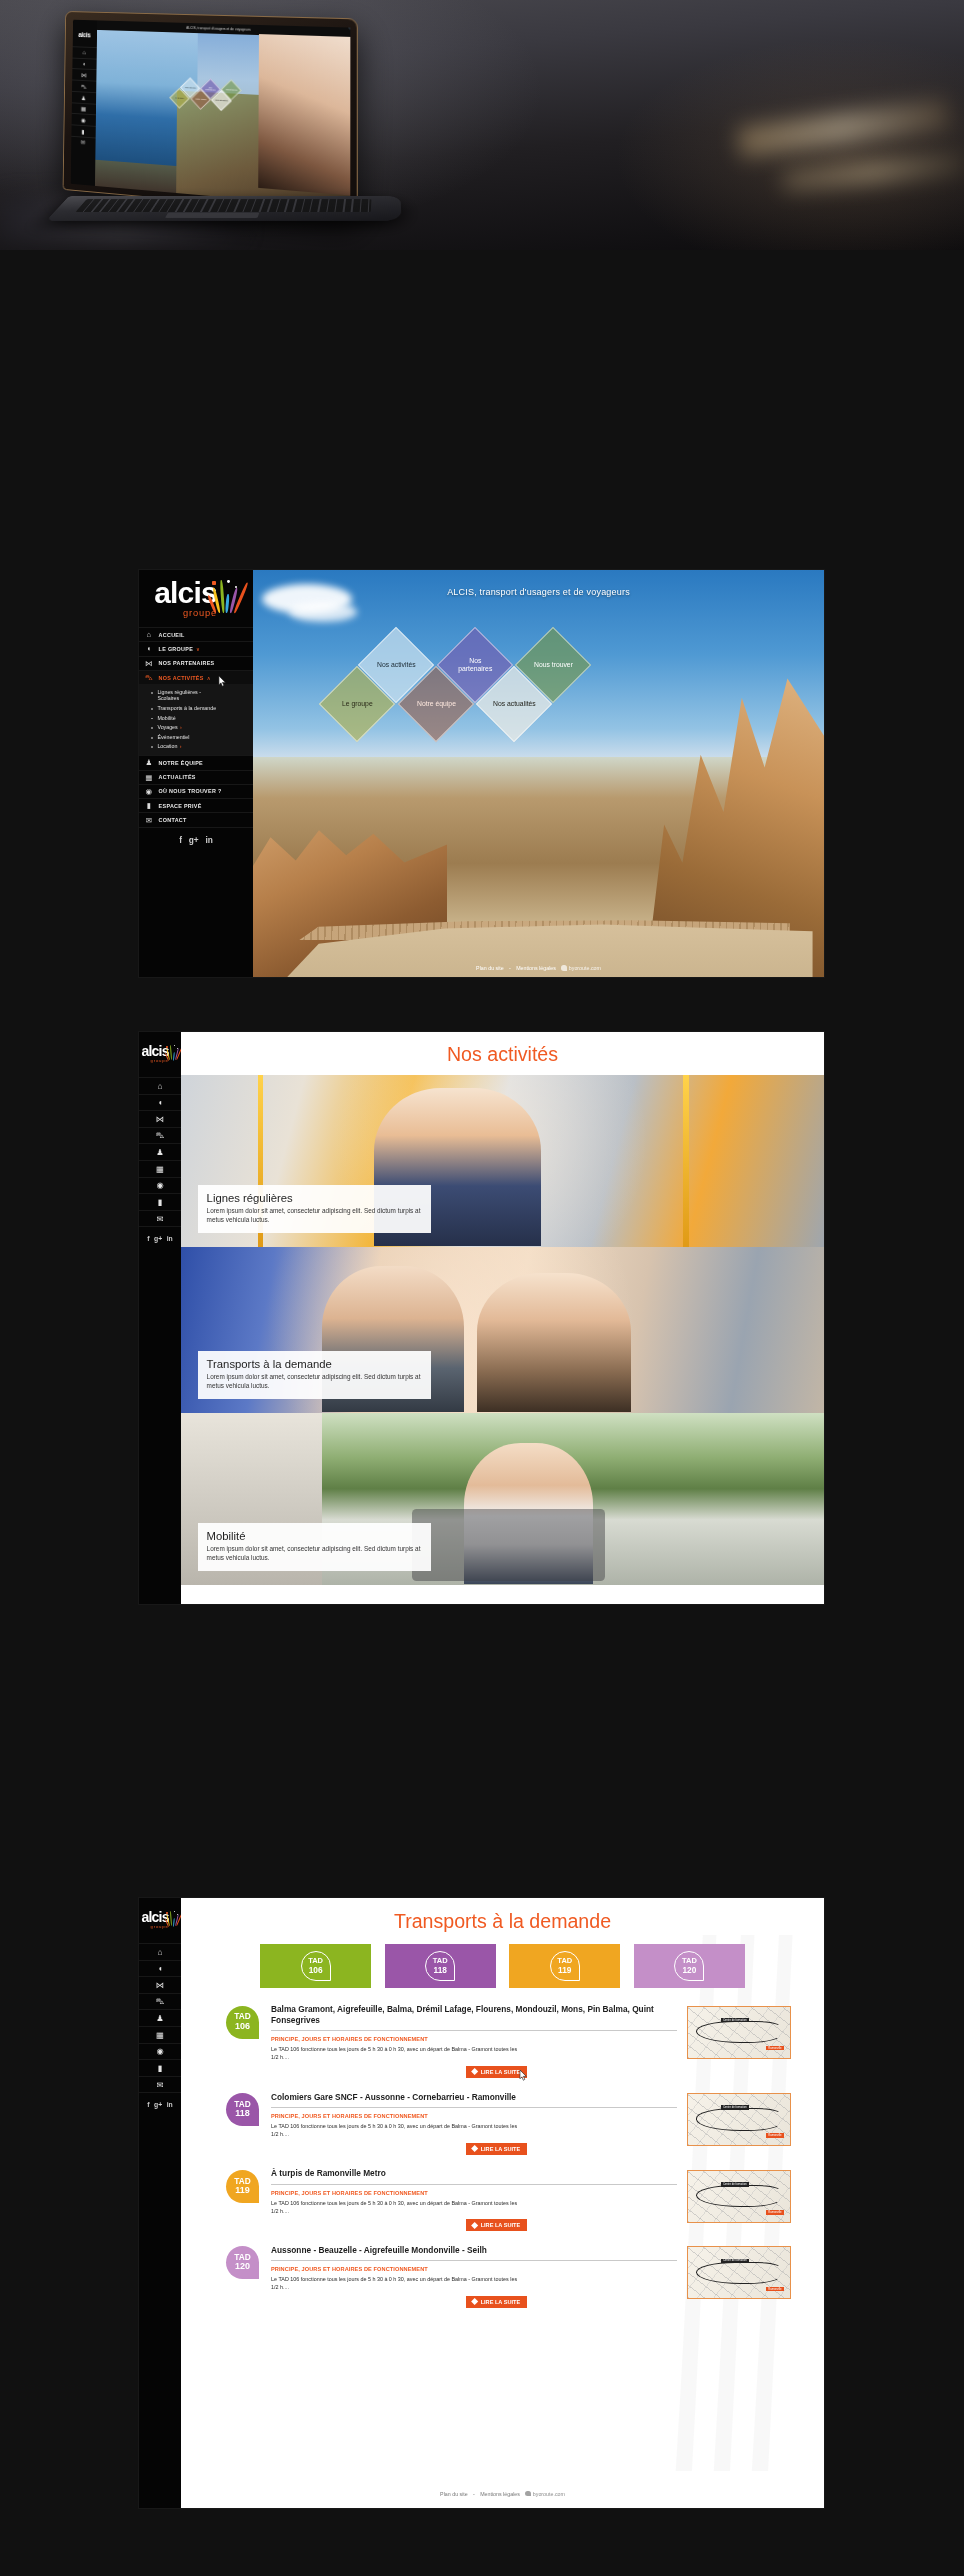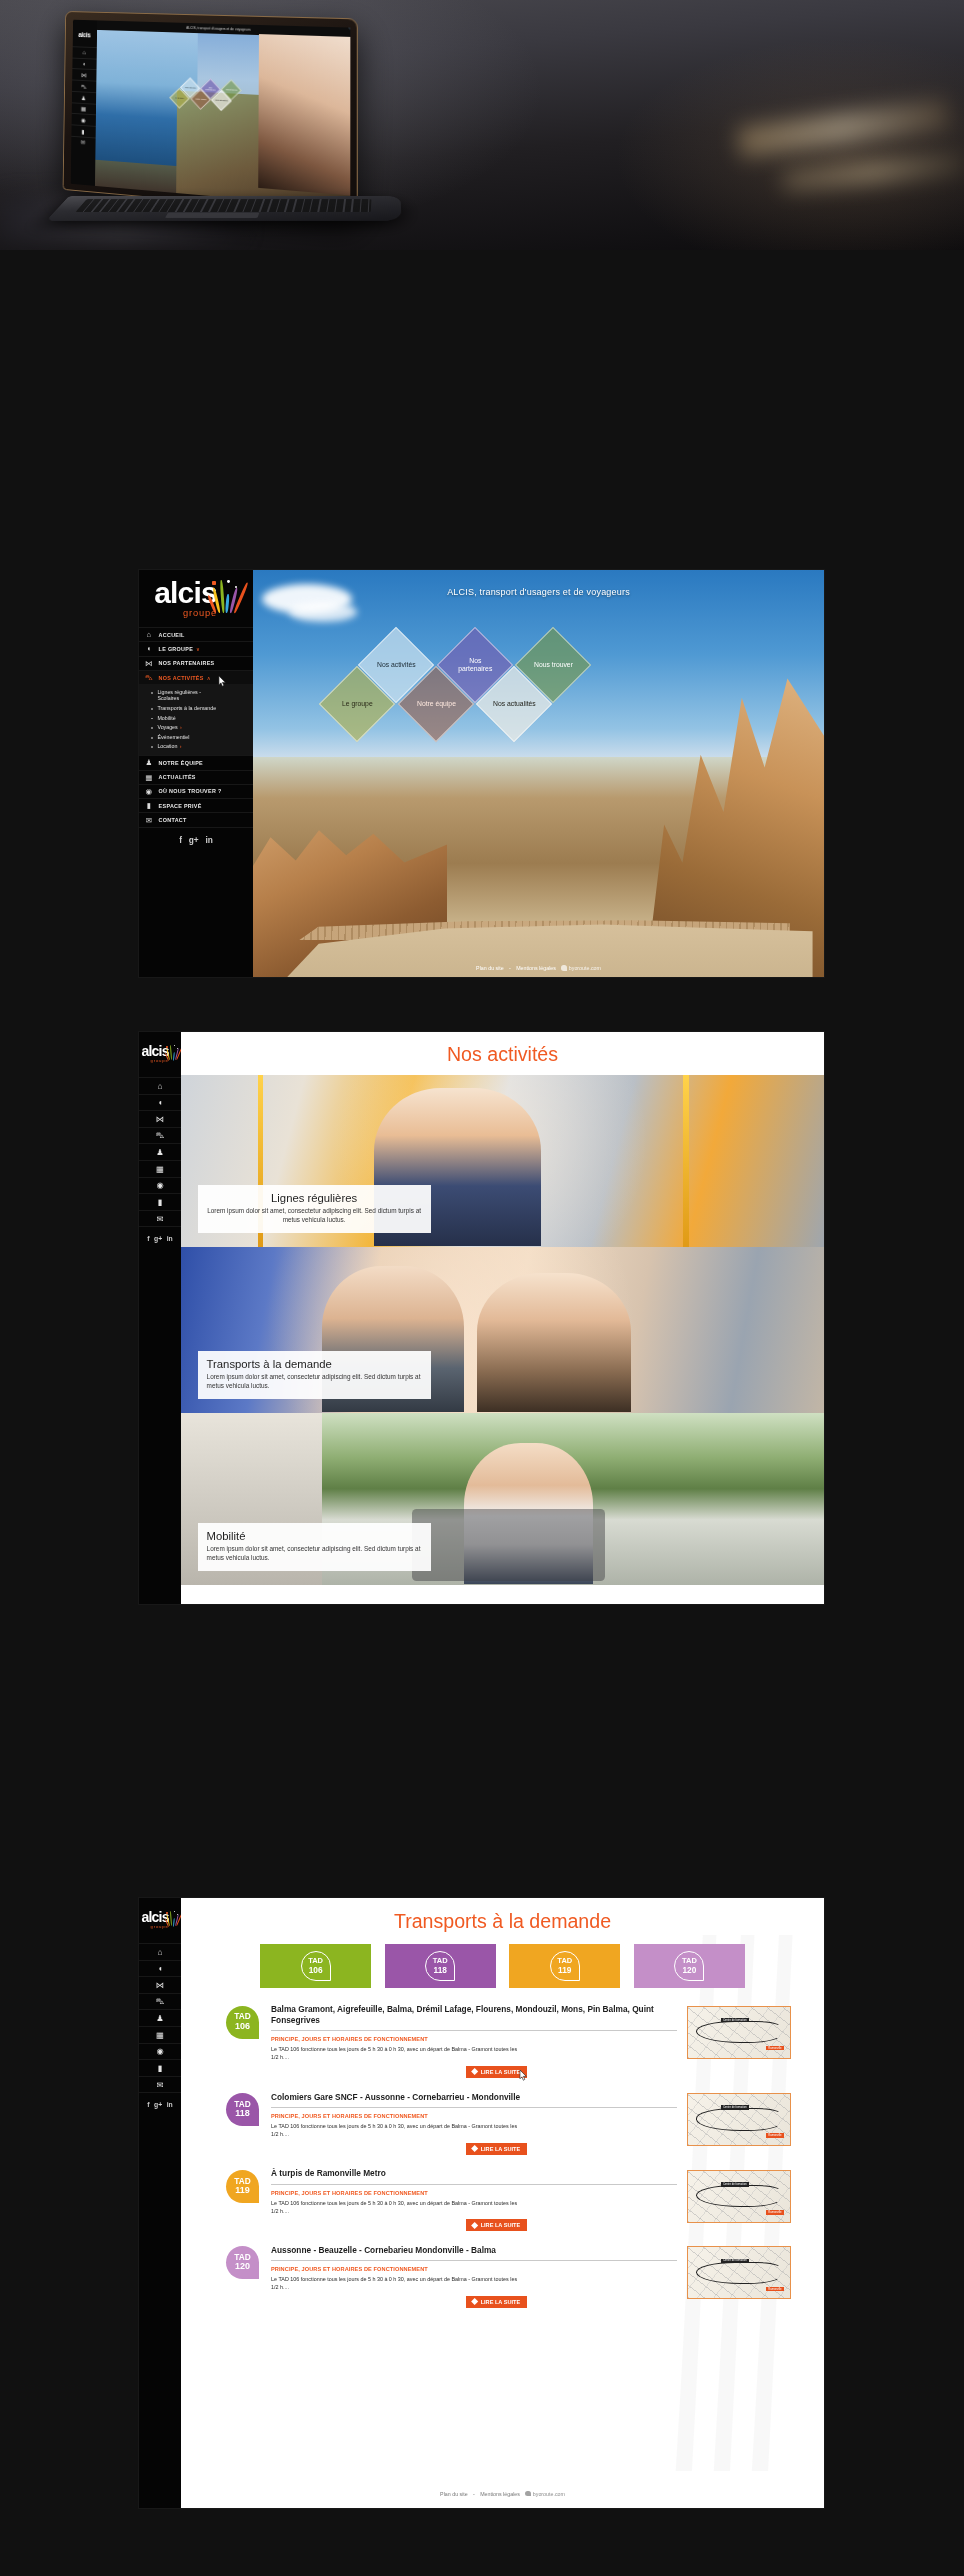--- a/index.html
+++ b/index.html
@@ -410,21 +410,21 @@
       <div class="sec-title" style="padding:10.5px 0 9px;font-size:19.6px;">Nos activités</div>
 
       <div class="photoband" style="height:172px;
            background:
              radial-gradient(circle at 48% 38%, rgba(255,240,220,.55), rgba(0,0,0,0) 45%),
              linear-gradient(105deg,#cfd4da 0%,#e9e2d6 18%,#f3b73d 34%,#d9dde2 48%,#b9bfc6 66%,#f2a93a 80%,#9fa6ae 100%);">
         <div style="position:absolute;left:30%;top:8%;width:26%;height:92%;
              background:linear-gradient(180deg,#f6e3cf 0%,#e9bd95 30%,#3c4c74 62%,#26304a 100%);border-radius:40% 40% 0 0;"></div>
         <div style="position:absolute;left:12%;top:0;width:5.3px;height:100%;background:linear-gradient(180deg,#ffd24a,#e09a16);"></div>
         <div style="position:absolute;left:78%;top:0;width:6px;height:100%;background:linear-gradient(180deg,#ffd24a,#e09a16);"></div>
-        <div class="ph-card" style="left:16.6px;bottom:13.6px;width:233px;padding:6.8px 9px 8.3px;text-align:center;">
+        <div class="ph-card" style="left:16.6px;bottom:13.6px;width:233px;padding:6.8px 9px 8.3px;">
           <h3 style="font-size:11.3px;margin-bottom:2.3px;">Lignes régulières</h3>
           <p style="font-size:6.4px;line-height:1.45;">Lorem ipsum dolor sit amet, consectetur adipiscing elit. Sed dictum turpis at metus vehicula luctus.</p>
         </div>
       </div>
 
       <div class="photoband" style="height:166px;
            background:
              radial-gradient(circle at 42% 46%, rgba(255,235,215,.55), rgba(0,0,0,0) 48%),
              linear-gradient(100deg,#2f4fa8 0%,#5c79c6 14%,#e7cdb2 30%,#f2dcc4 52%,#d7c3ae 70%,#9aa4b0 86%,#c2b6a6 100%);">
         <div style="position:absolute;left:22%;top:12%;width:22%;height:88%;
@@ -562,21 +562,21 @@
             </div>
           </div>
           <div class="tad-row" style="margin-bottom: 13.6px;">
             <div class="tad-badge" style="width: 57px; padding-top: 1.5px;">
               <div class="pin solid" style="width: 33px; height: 33px; background: rgb(154, 86, 168);">
                 <span style="position: absolute; left: 0px; right: 0px; top: 6.8px; font-size: 8.3px; font-weight: 700;">TAD</span>
                 <span style="position: absolute; left: 0px; right: 0px; top: 16px; font-size: 9px; font-weight: 700;">118</span>
               </div>
             </div>
             <div class="tad-body">
-              <h4 style="font-size: 8.3px; line-height: 1.3; margin-bottom: 4.5px;">Colomiers Gare SNCF - Aussonne - Cornebarrieu - Mondonville</h4>
+              <h4 style="font-size: 8.3px; line-height: 1.3; margin-bottom: 4.5px;">Colomiers Gare SNCF - Aussonne - Cornebarrieu - Ramonville</h4>
               <div class="tad-rule" style="margin: 0px 0px 5.3px;"></div>
               <div class="tad-sub" style="font-size: 5.6px; margin-bottom: 3px;">PRINCIPE, JOURS ET HORAIRES DE FONCTIONNEMENT</div>
               <div class="tad-txt" style="font-size: 5.4px; line-height: 1.5; max-width: 249px;">Le TAD 106 fonctionne tous les jours de 5 h 30 à 0 h 30, avec un départ de Balma - Gramont toutes les 1/2 h....</div>
               <div style="display: flex; justify-content: flex-end; margin-top: 4.5px; max-width: 256px;">
                 <div class="btn-lire" style="padding: 3px 6.8px; font-size: 5.6px;">
                   <span class="dmd"></span>
                   <span>LIRE LA SUITE</span>
                 </div>
               </div>
             </div>
@@ -614,21 +614,21 @@
             </div>
           </div>
           <div class="tad-row" style="margin-bottom: 13.6px;">
             <div class="tad-badge" style="width: 57px; padding-top: 1.5px;">
               <div class="pin solid" style="width: 33px; height: 33px; background: rgb(196, 143, 200);">
                 <span style="position: absolute; left: 0px; right: 0px; top: 6.8px; font-size: 8.3px; font-weight: 700;">TAD</span>
                 <span style="position: absolute; left: 0px; right: 0px; top: 16px; font-size: 9px; font-weight: 700;">120</span>
               </div>
             </div>
             <div class="tad-body">
-              <h4 style="font-size: 8.3px; line-height: 1.3; margin-bottom: 4.5px;">Aussonne - Beauzelle - Cornebarieu Mondonville - Balma</h4>
+              <h4 style="font-size: 8.3px; line-height: 1.3; margin-bottom: 4.5px;">Aussonne - Beauzelle - Aigrefeuille Mondonville - Seilh</h4>
               <div class="tad-rule" style="margin: 0px 0px 5.3px;"></div>
               <div class="tad-sub" style="font-size: 5.6px; margin-bottom: 3px;">PRINCIPE, JOURS ET HORAIRES DE FONCTIONNEMENT</div>
               <div class="tad-txt" style="font-size: 5.4px; line-height: 1.5; max-width: 249px;">Le TAD 106 fonctionne tous les jours de 5 h 30 à 0 h 30, avec un départ de Balma - Gramont toutes les 1/2 h....</div>
               <div style="display: flex; justify-content: flex-end; margin-top: 4.5px; max-width: 256px;">
                 <div class="btn-lire" style="padding: 3px 6.8px; font-size: 5.6px;">
                   <span class="dmd"></span>
                   <span>LIRE LA SUITE</span>
                 </div>
               </div>
             </div>

